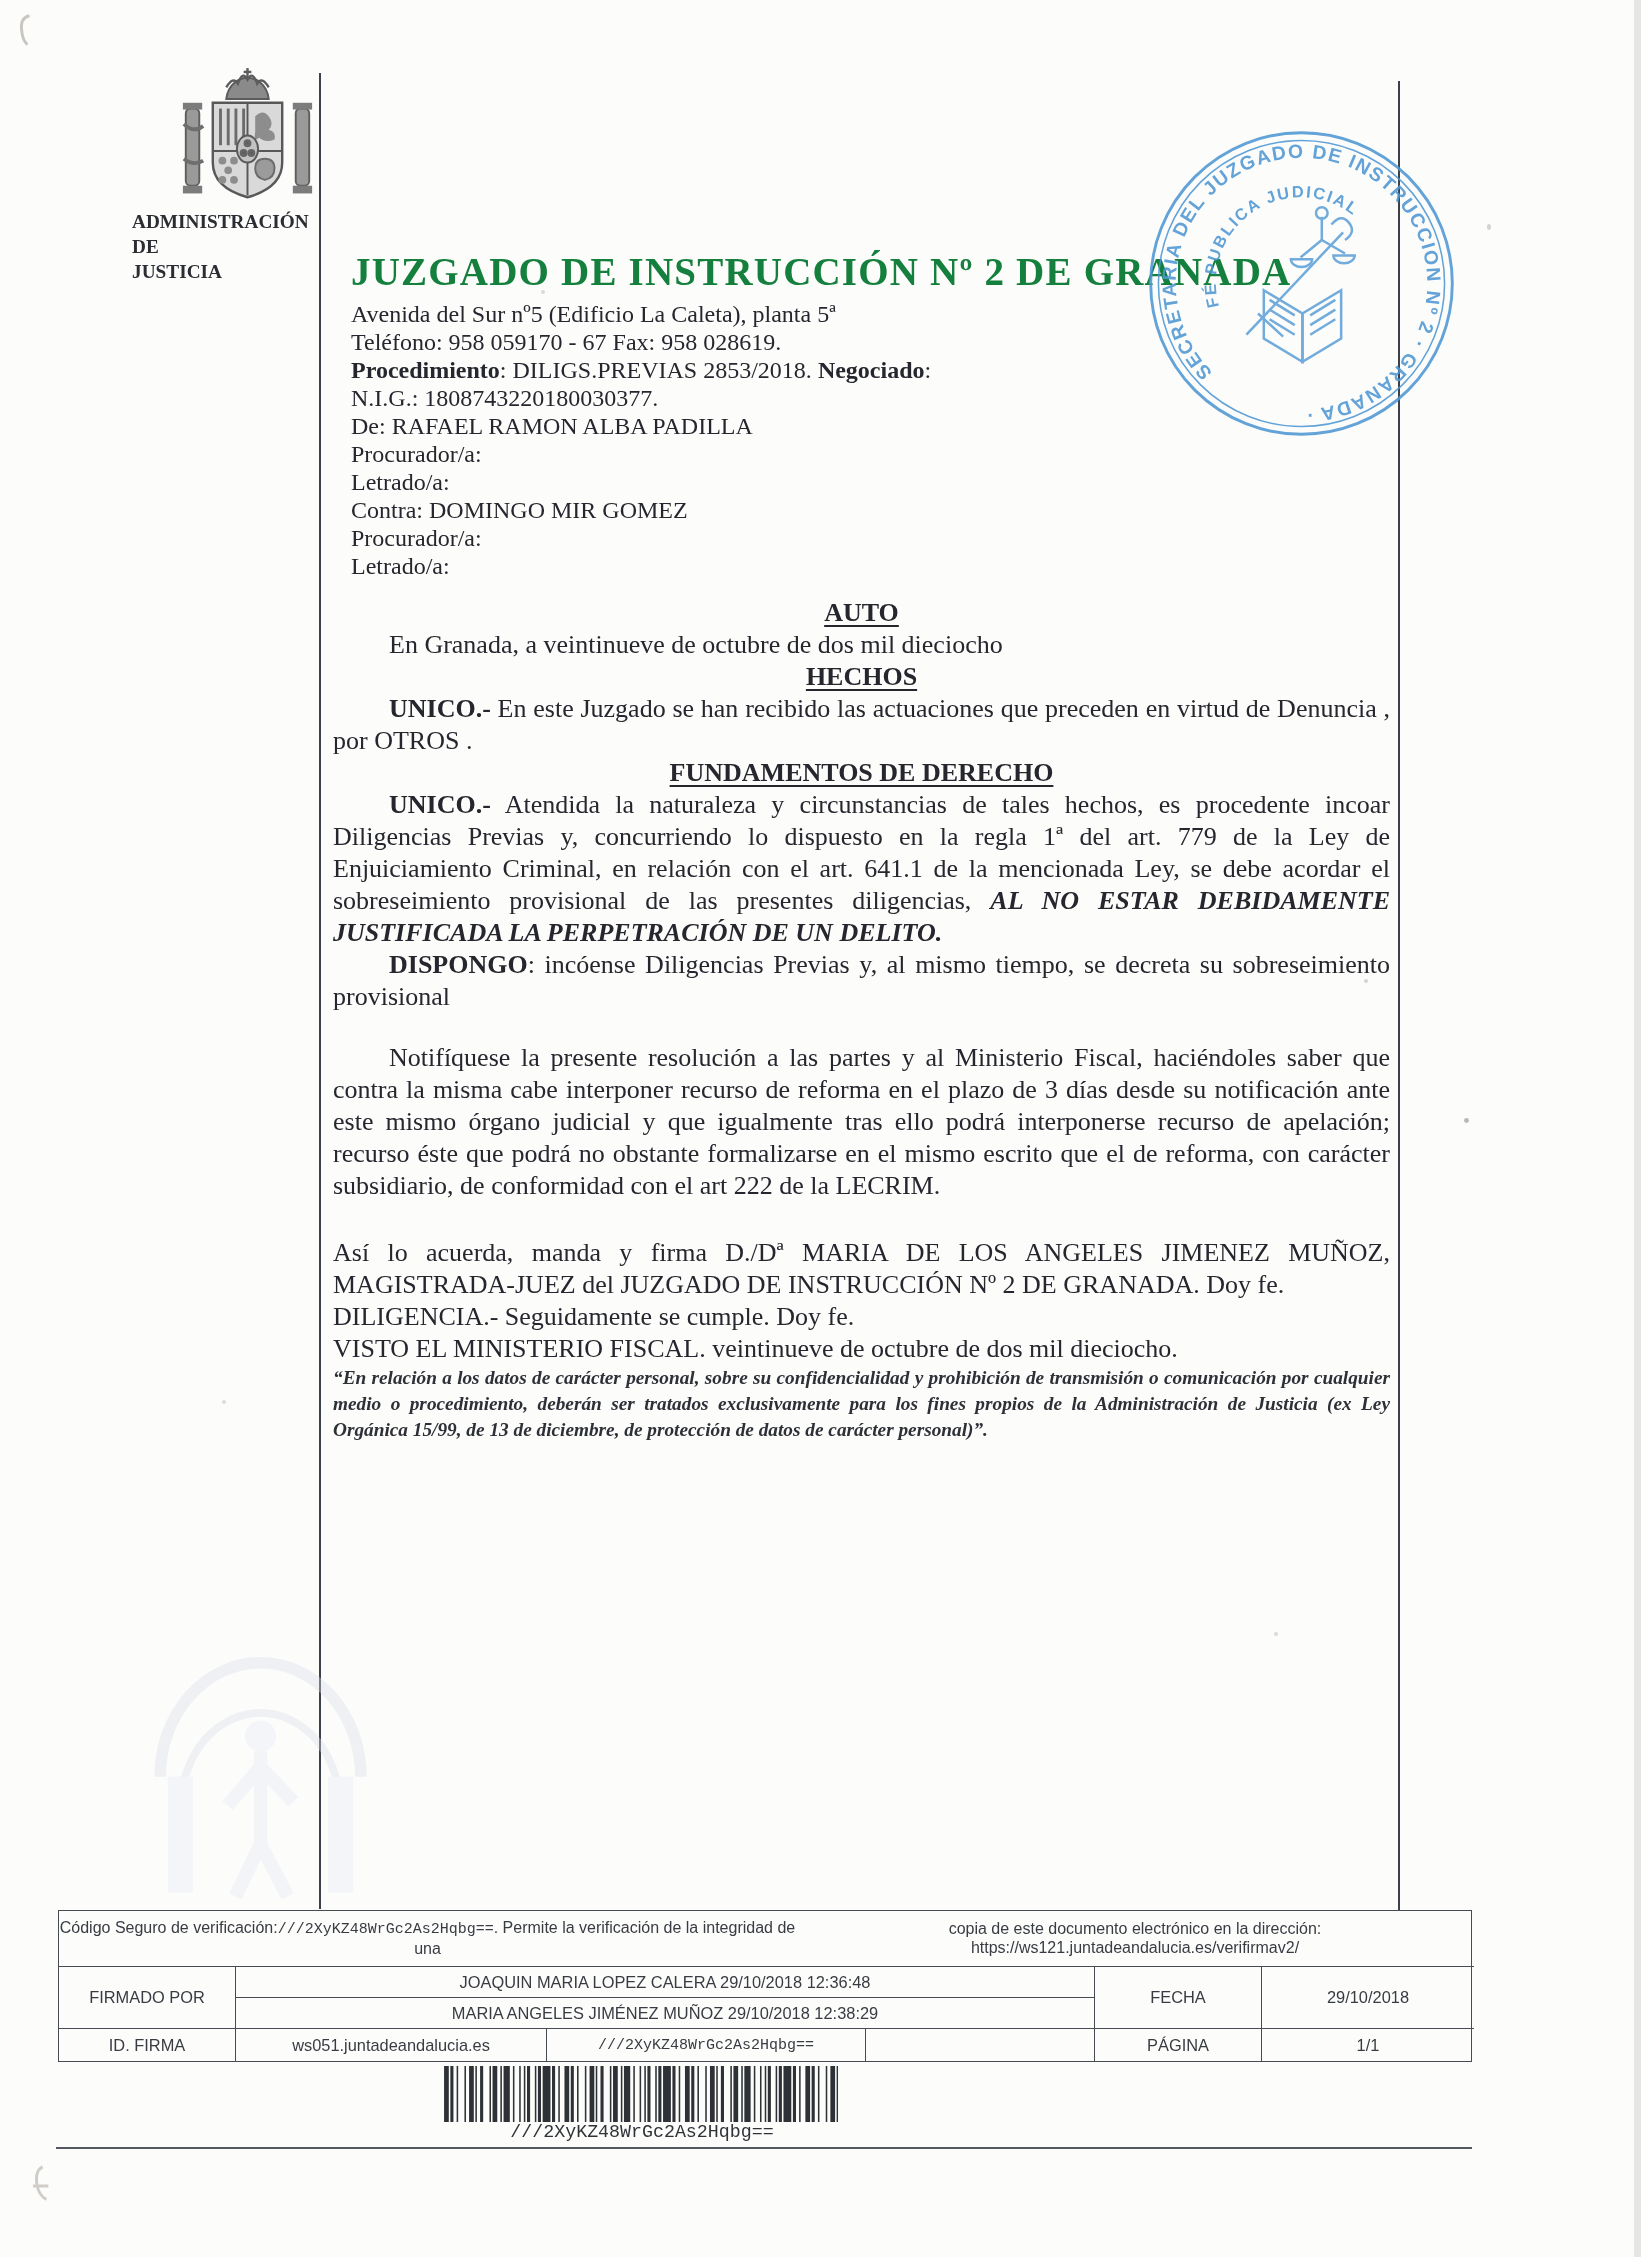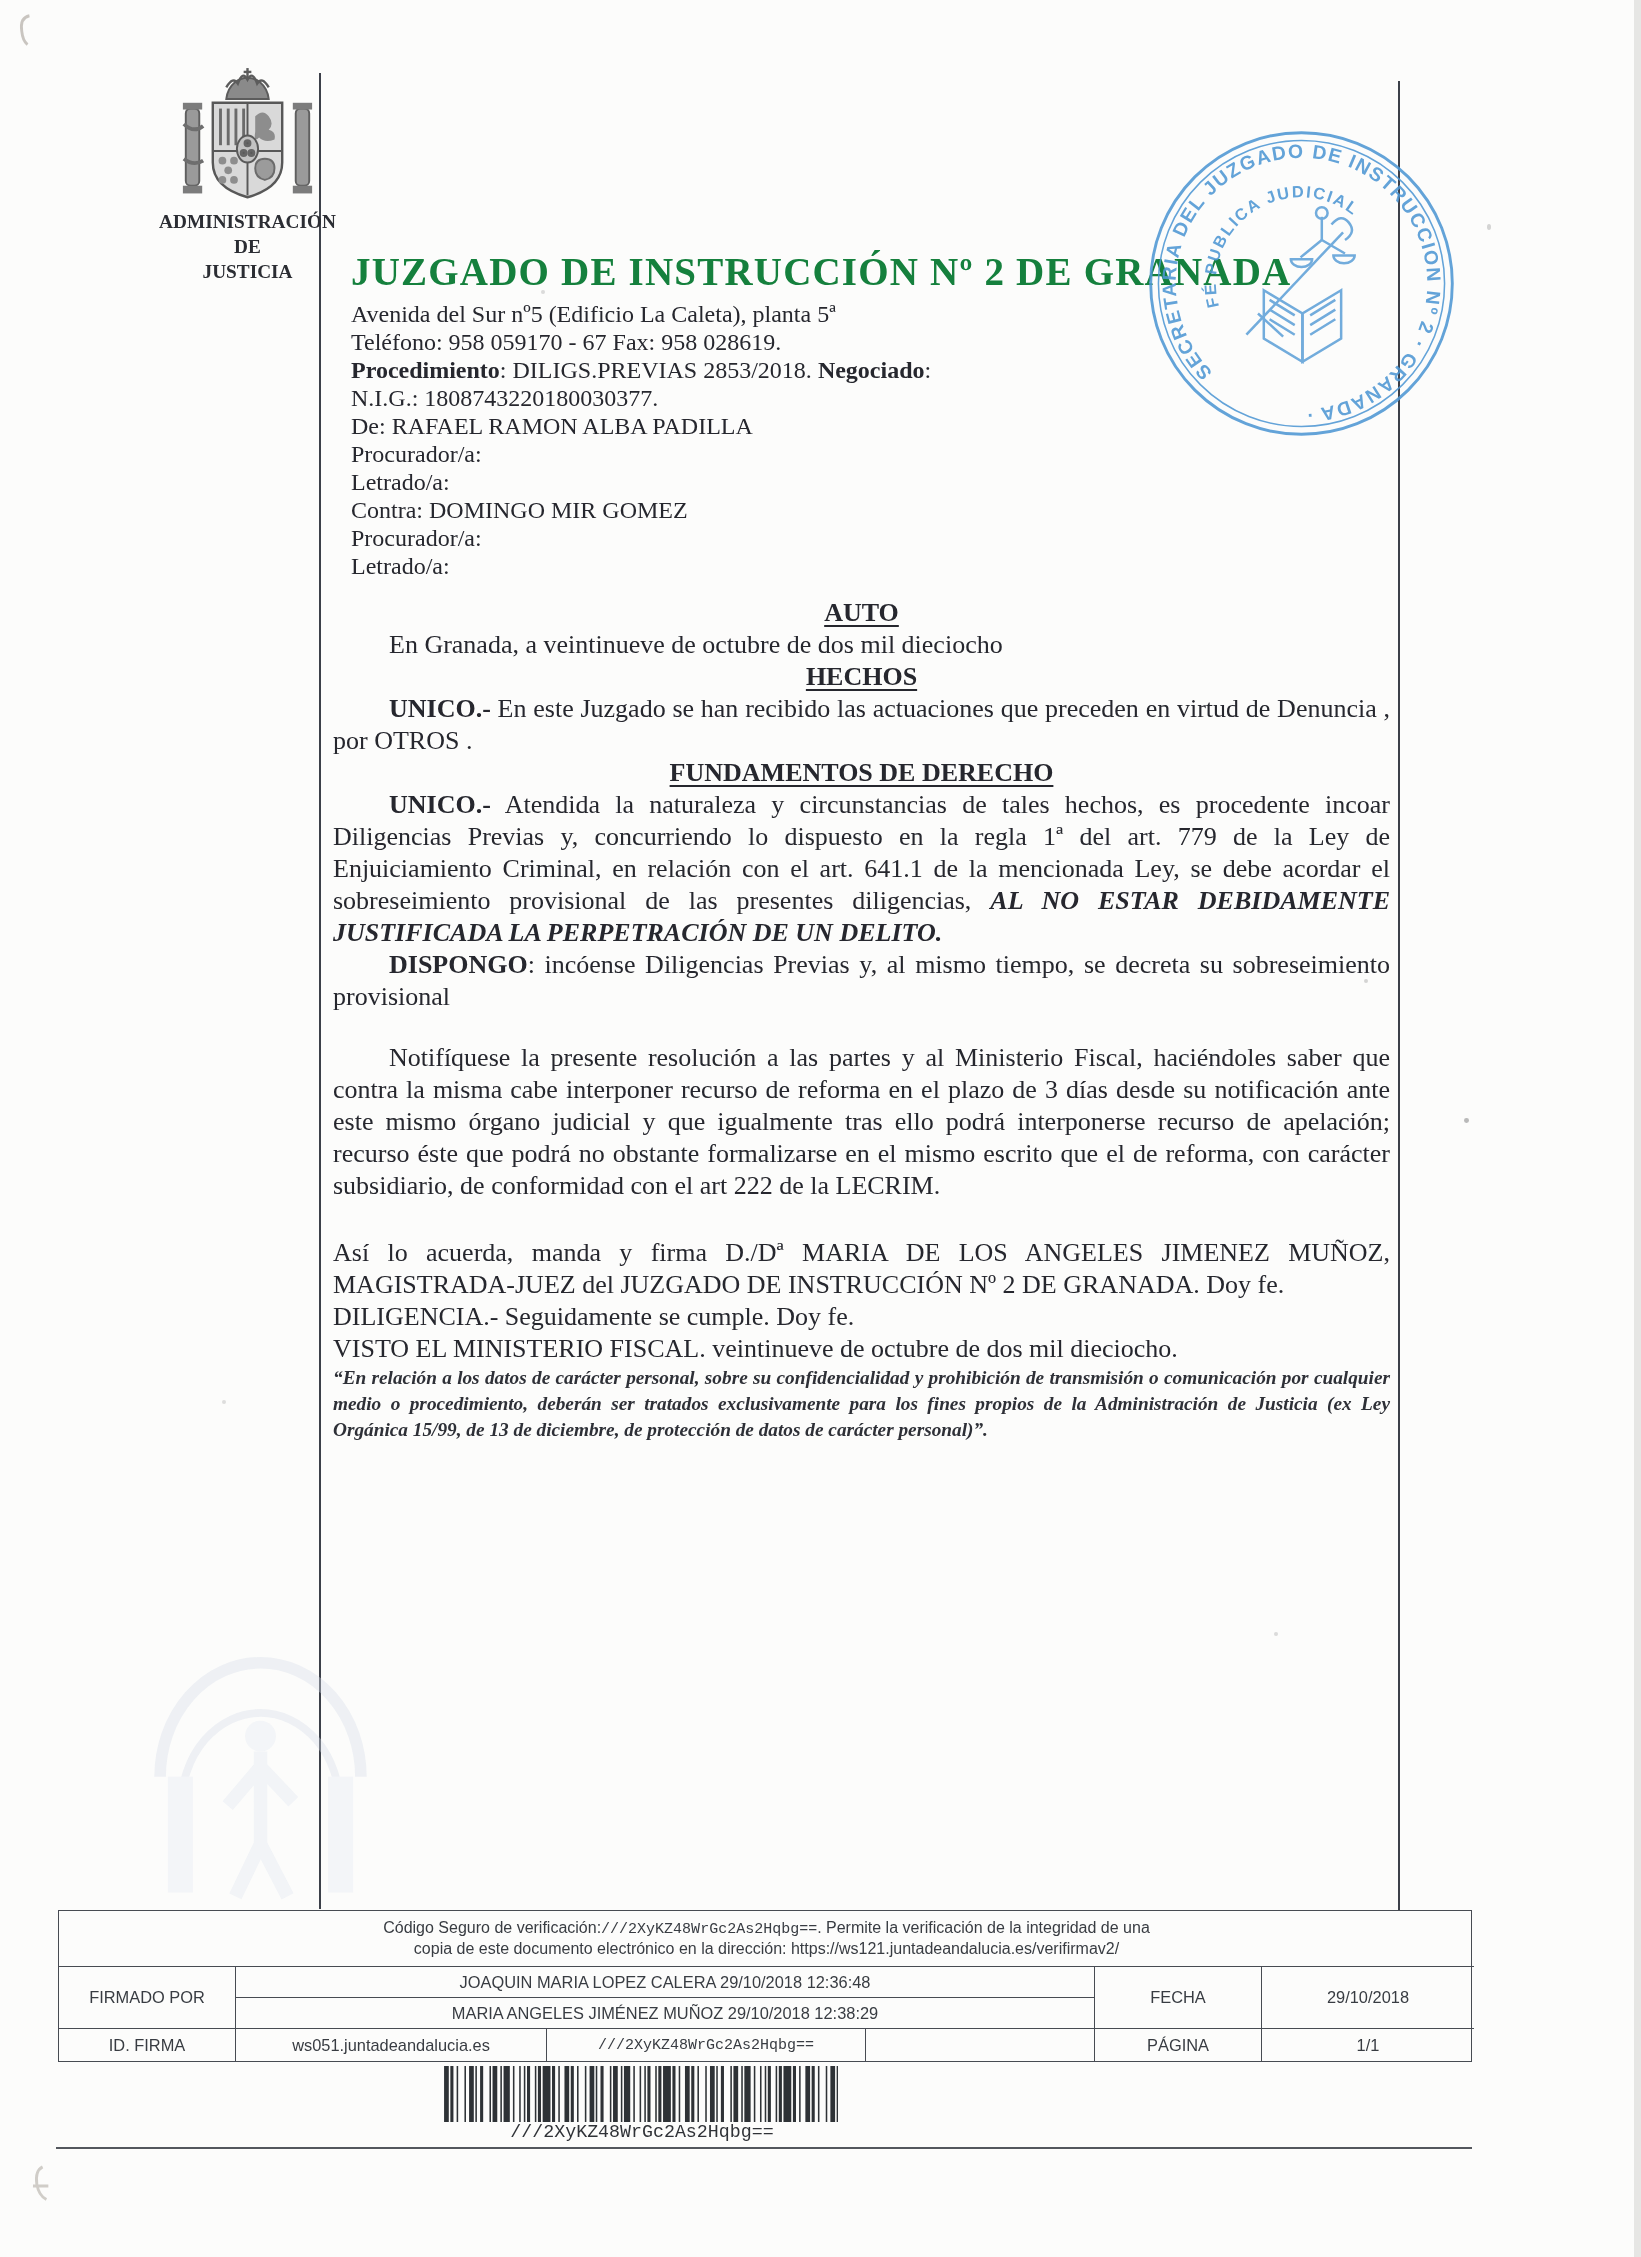--- a/index.html
+++ b/index.html
@@ -2,21 +2,21 @@
 <html><head>
 <meta charset="utf-8">
 <style>
   html,body{margin:0;padding:0;background:#e9e9e9;}
   .page{position:relative;width:1641px;height:2257px;background:#fcfcfb;overflow:hidden;
         font-family:"Liberation Serif",serif;color:#26272e;}
   .abs{position:absolute;}
   
   .vrule{position:absolute;width:1.9px;background:#3c4049;}
   
-  .org{position:absolute;left:116px;top:209px;width:263px;text-align:center;
+  .org{position:absolute;left:132px;top:209px;width:263px;
        font-weight:bold;font-size:19.3px;line-height:25px;color:#2b2d33;}
   
   .hdr{position:absolute;left:351px;top:253px;width:1043px;font-size:24px;line-height:28px;color:#26272e;}
   .hdr .court{font-size:39px;font-weight:bold;letter-spacing:1.2px;line-height:37px;margin-bottom:10px;color:#15803d;}
   .hdr b{font-weight:bold;}
   
   .doc-body{position:absolute;left:333px;top:597px;width:1057px;font-size:26px;line-height:32px;
             text-align:justify;color:#26272e;}
   .doc-body .h{font-weight:bold;text-align:center;text-decoration:underline;
                text-decoration-thickness:1.9px;text-underline-offset:3.9px;margin:0;}
@@ -32,21 +32,21 @@
   .wmark{position:absolute;left:135px;top:1622px;width:251px;height:290px;opacity:.5;}
   
   .ftable{position:absolute;left:58px;top:1910px;width:1414px;display:grid;
           grid-template-columns:177px 311px 319px 229px 167px 212px;
           grid-template-rows:56px 31px 31px 32px;
           border:1.9px solid #474b52;box-sizing:border-box;
           font-family:"Liberation Sans",sans-serif;color:#383c42;font-size:16.4px;background:transparent;}
   .fcell{display:flex;align-items:center;justify-content:center;box-sizing:border-box;overflow:hidden;}
   .bR{border-right:1.9px solid #474b52;}
   .bB{border-bottom:1.9px solid #474b52;}
-  .vtext{flex-direction:column;justify-content:center;line-height:18.3px;font-size:16px;text-align:center;}
+  .vtext{flex-direction:row;justify-content:center;line-height:18.3px;font-size:16px;text-align:center;}
   .codefont{font-family:"Liberation Mono","DejaVu Sans Mono",monospace;font-size:15px;}
   
   .barcode{position:absolute;left:444px;top:2066px;}
   .bcap{position:absolute;left:444px;top:2122px;width:396px;text-align:center;
         font-family:"Liberation Mono","DejaVu Sans Mono",monospace;font-size:18.3px;color:#2f3237;}
   .hrule{position:absolute;left:56px;top:2147px;width:1416px;height:1.9px;background:#53575d;}
   
   .speck{position:absolute;border-radius:50%;background:#b9b9b9;}
   .edge{position:absolute;right:0;top:0;width:6.8px;height:2257px;background:#e6e6e4;}
 </style>

